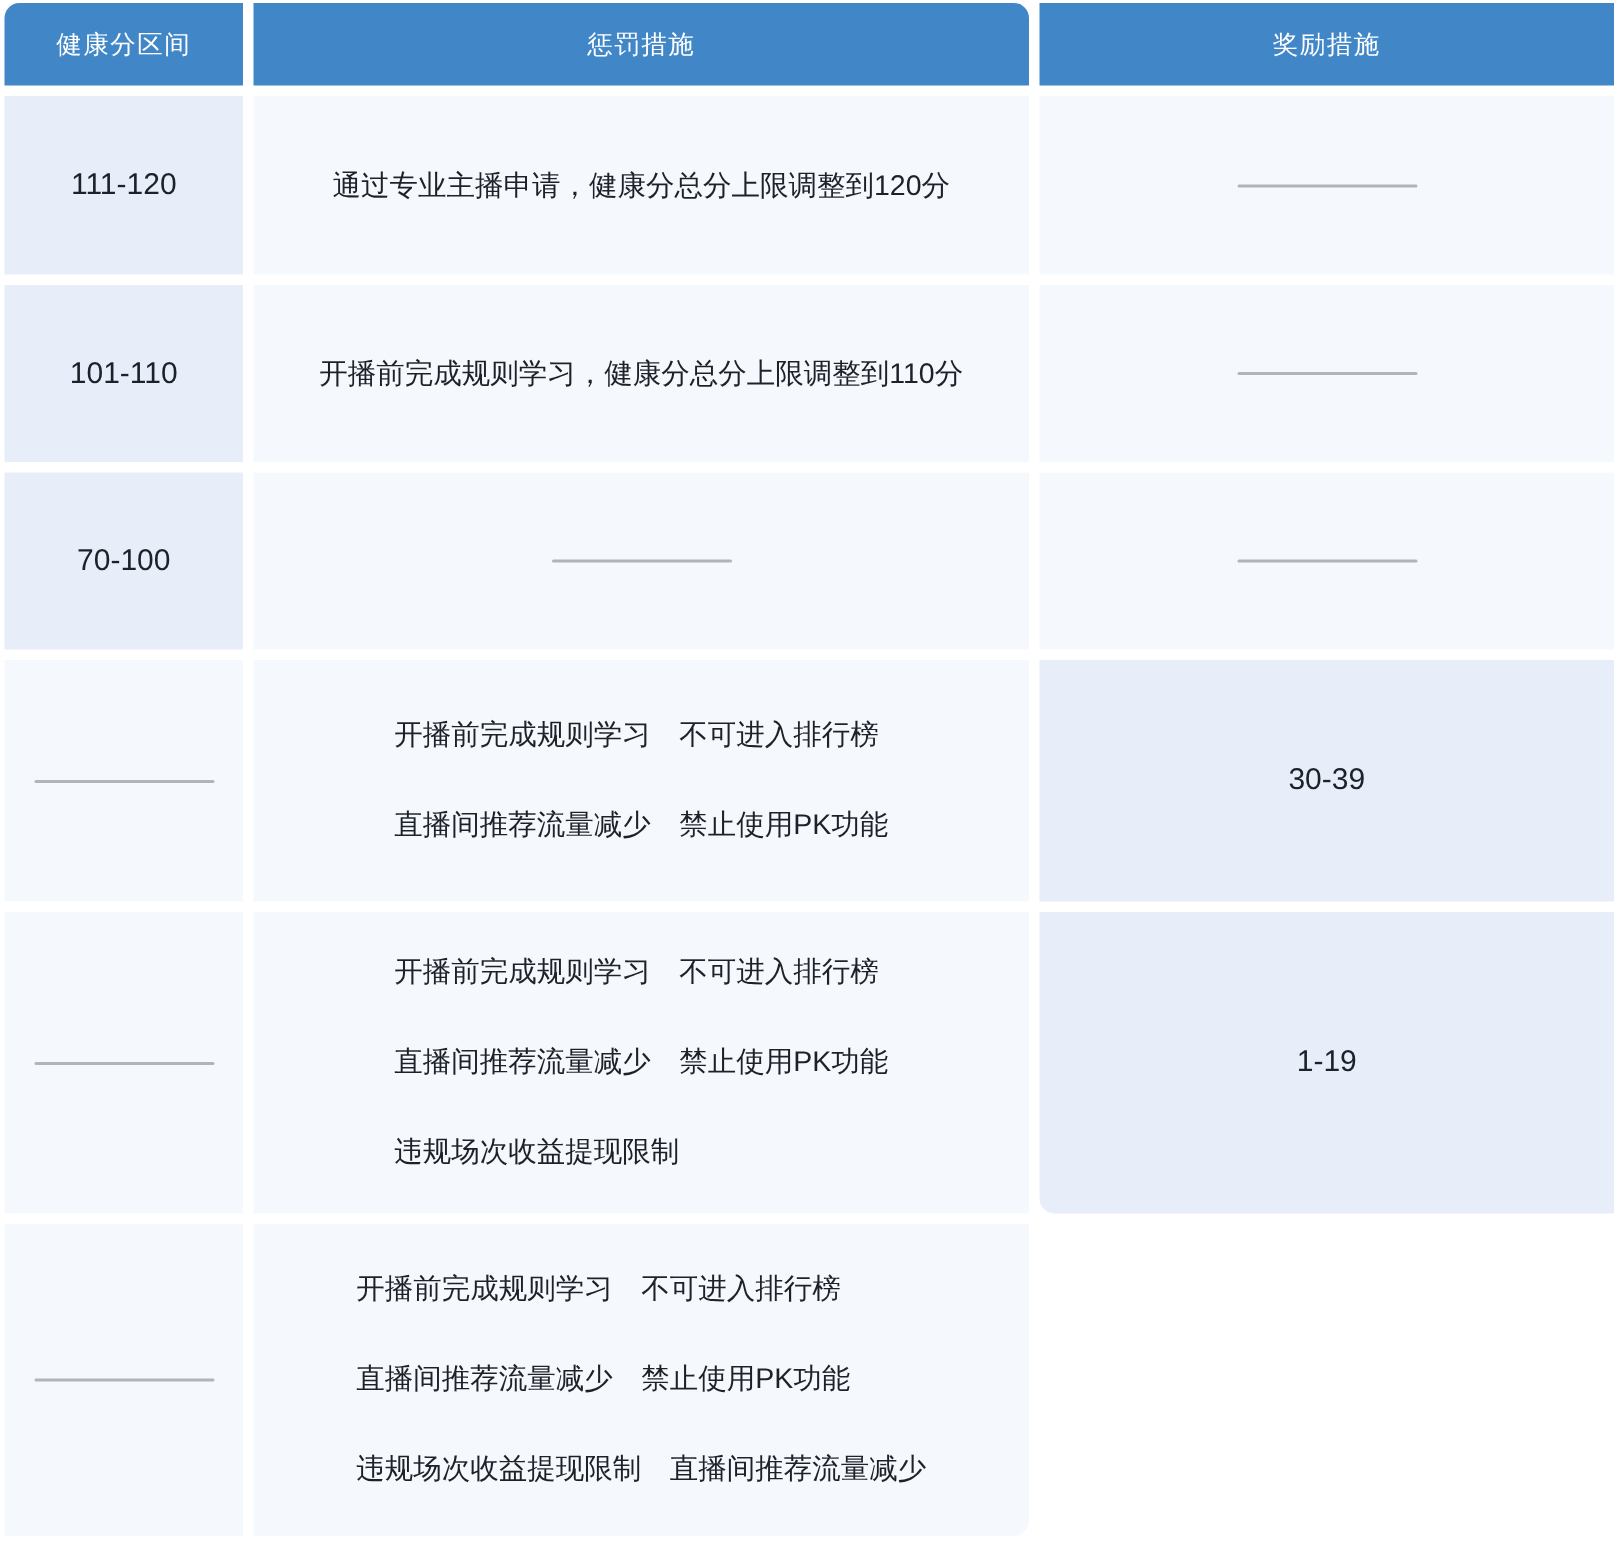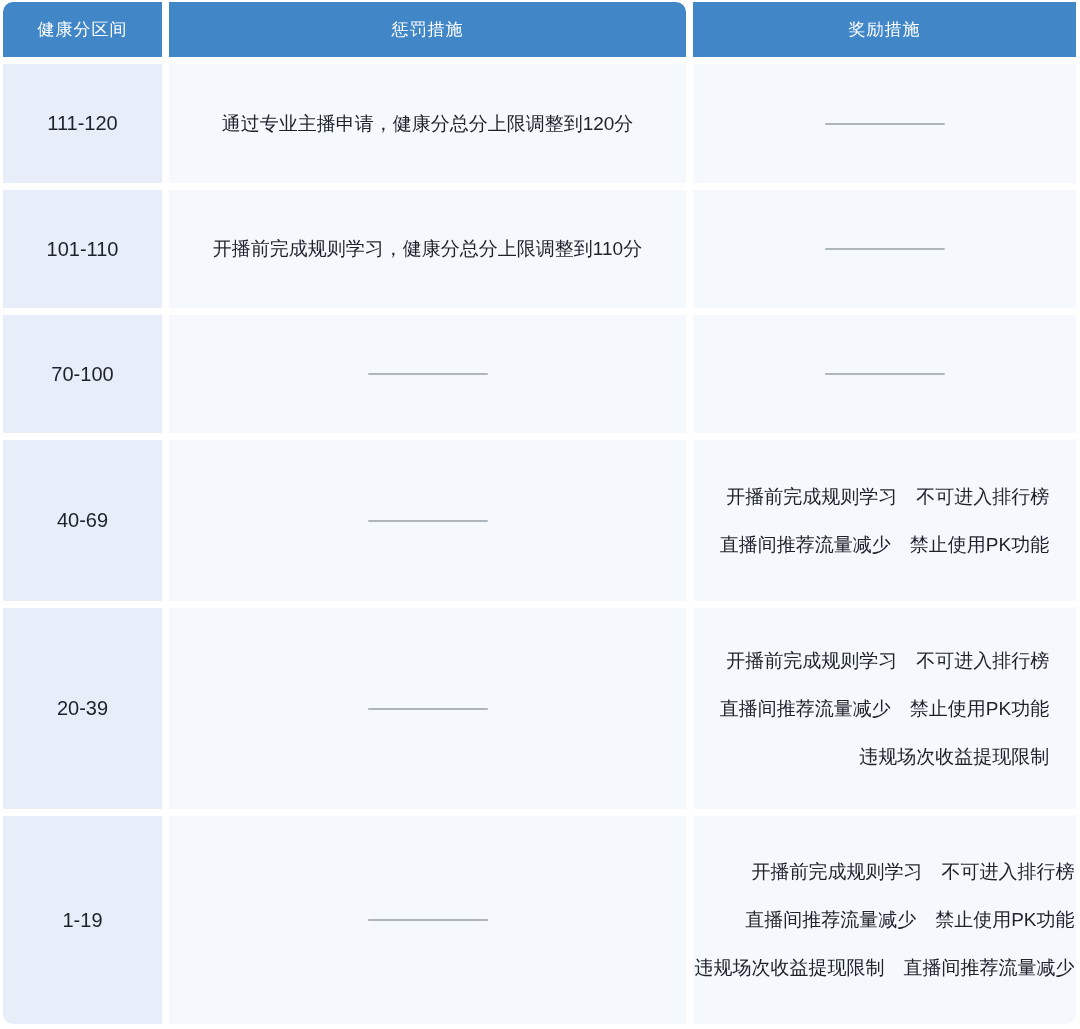--- a/index.html
+++ b/index.html
@@ -42,21 +42,21 @@
   }
   .corner-tl{border-top-left-radius:10px;}
   .corner-tr{border-top-right-radius:10px;}
   .corner-bl{border-bottom-left-radius:10px;}
   .corner-br{border-bottom-right-radius:10px;}
   .dash{
     width:120px;height:2px;
     background:var(--dash-color);
     border-radius:1px;
   }
-  .penalty-lines{display:flex;flex-direction:column;align-items:flex-end;}
+  .penalty-lines{display:flex;flex-direction:column;align-items:flex-start;gap:12px;}
   .penalty-line{line-height:48px;white-space:nowrap;}
 </style>
 </head>
 <body>
 
 <div class="table-wrap">
 
   <div class="cell header corner-tl">健康分区间</div>
   <div class="cell header corner-tr">惩罚措施</div>
   <div class="cell header">奖励措施</div>
@@ -78,32 +78,31 @@
   </div>
 
   <div class="cell range">70-100</div>
   <div class="cell body">
     <div class="dash"></div>
   </div>
   <div class="cell body">
     <div class="dash"></div>
   </div>
 
-  <div class="cell range">40-69</div>
   <div class="cell body">
     <div class="dash"></div>
   </div>
   <div class="cell body">
     <div class="penalty-lines">
       <div class="penalty-line">开播前完成规则学习　不可进入排行榜</div>
       <div class="penalty-line">直播间推荐流量减少　禁止使用PK功能</div>
     </div>
   </div>
 
-  <div class="cell range">20-39</div>
+  <div class="cell range">30-39</div>
   <div class="cell body">
     <div class="dash"></div>
   </div>
   <div class="cell body">
     <div class="penalty-lines">
       <div class="penalty-line">开播前完成规则学习　不可进入排行榜</div>
       <div class="penalty-line">直播间推荐流量减少　禁止使用PK功能</div>
       <div class="penalty-line">违规场次收益提现限制</div>
     </div>
   </div>

